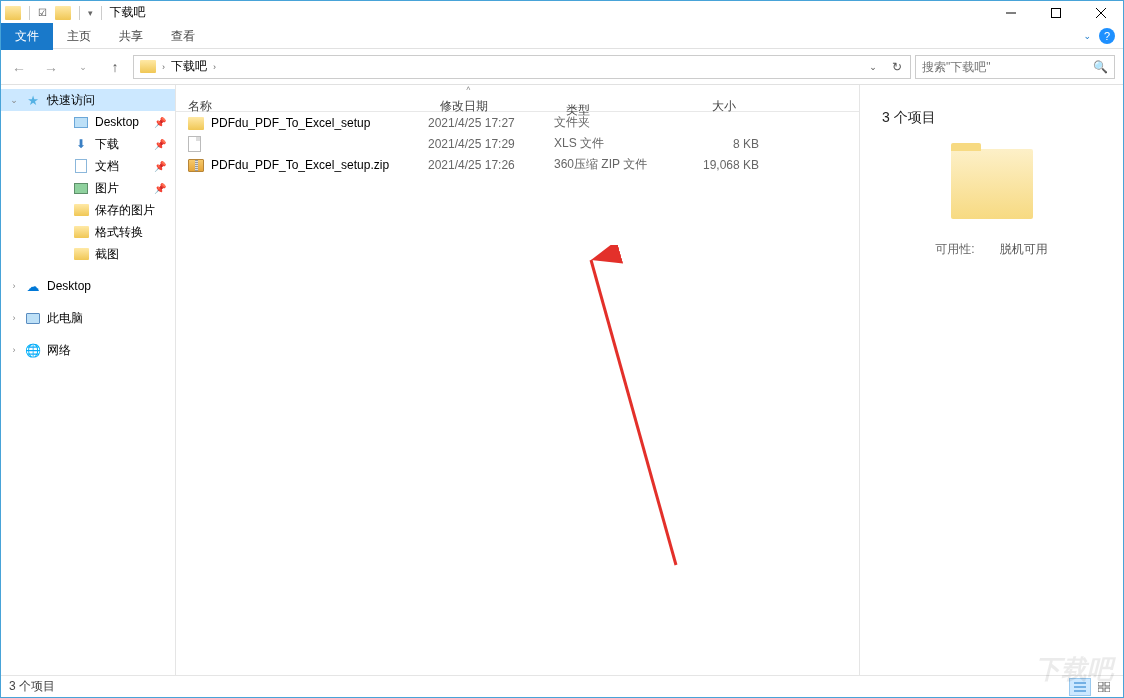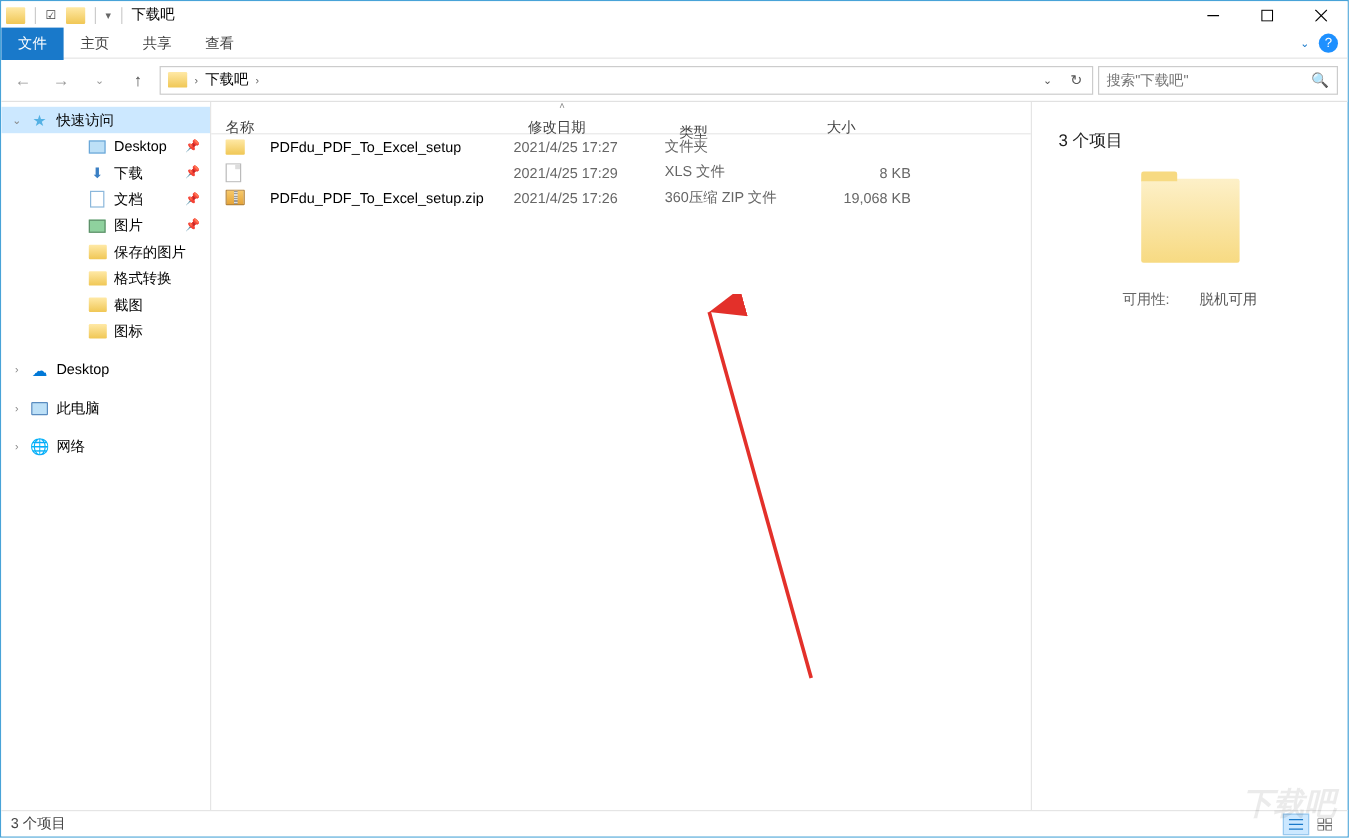--- a/index.html
+++ b/index.html
@@ -61,25 +61,25 @@
 .ic-net { color: #3a7fc4; font-size: 13px; }
 
 
 .content { flex: 1; display: flex; }
 .file-list { flex: 1; display: flex; flex-direction: column; position: relative; }
 .col-headers { display: flex; align-items: center; height: 27px; border-bottom: 1px solid #e8e8e8; color: #444; }
 .col { padding: 0 8px 0 12px; display: flex; align-items: center; height: 100%; margin-top: 16px; }
 .col.name { width: 252px; }
 .col.date { width: 126px; }
 .col.type { width: 123px; align-items: flex-end; }
-.col.size { width: 100px; justify-content: flex-start; padding-right: 18px; }
+.col.size { width: 100px; justify-content: center; padding-right: 18px; }
 .sort-ind { position: absolute; left: 290px; top: -1px; color: #888; font-size: 8px; }
 
 .file-row { display: flex; align-items: center; height: 21px; padding-left: 8px; }
-.file-row .c-name { width: 244px; display: flex; align-items: center; gap: 21px; overflow: hidden; white-space: nowrap; padding-left: 4px; }
+.file-row .c-name { width: 244px; display: flex; align-items: flex-end; gap: 7px; overflow: hidden; white-space: nowrap; padding-left: 4px; }
 .file-row .c-date { width: 126px; color: #666; }
 .file-row .c-type { width: 123px; color: #666; }
 .file-row .c-size { width: 100px; color: #666; text-align: right; padding-right: 18px; }
 .fi-folder { width: 16px; height: 13px; background: linear-gradient(#ffe9a6,#f0c755); border-radius: 1px; flex-shrink: 0; }
 .fi-file { width: 13px; height: 16px; background: #fff; border: 1px solid #bbb; flex-shrink: 0; position: relative; }
 .fi-file::before { content: ""; position: absolute; top: 0; right: 0; width: 4px; height: 4px; background: #ddd; }
 .fi-zip { width: 16px; height: 13px; background: linear-gradient(#f7c96a,#e5a53a); border: 1px solid #b78538; border-radius: 1px; flex-shrink: 0; position: relative; }
 .fi-zip::after { content: ""; position: absolute; left: 6px; top: 0; width: 3px; height: 100%; background: repeating-linear-gradient(#999 0 1px, #ddd 1px 2px); }
 .fname { overflow: hidden; text-overflow: ellipsis; color: #000; }
 
@@ -220,26 +220,20 @@
           <span class="ic-folder"></span>
         </span>
         <span>格式转换</span>
       </div>
     <div class="sb-item sub">
         <span class="sb-ic">
           <span class="ic-folder"></span>
         </span>
         <span>截图</span>
       </div>
-    <div class="sb-item sub">
-        <span class="sb-ic">
-          <span class="ic-folder"></span>
-        </span>
-        <span>图标</span>
-      </div>
     <div style="height:10px"></div>
     <div class="sb-item top">
         <span class="sb-exp">›</span>
         <span class="sb-ic ic-onedrive">☁</span>
         <span>Desktop</span>
       </div>
     <div style="height:10px"></div>
     <div class="sb-item top">
         <span class="sb-exp">›</span>
         <span class="sb-ic">

